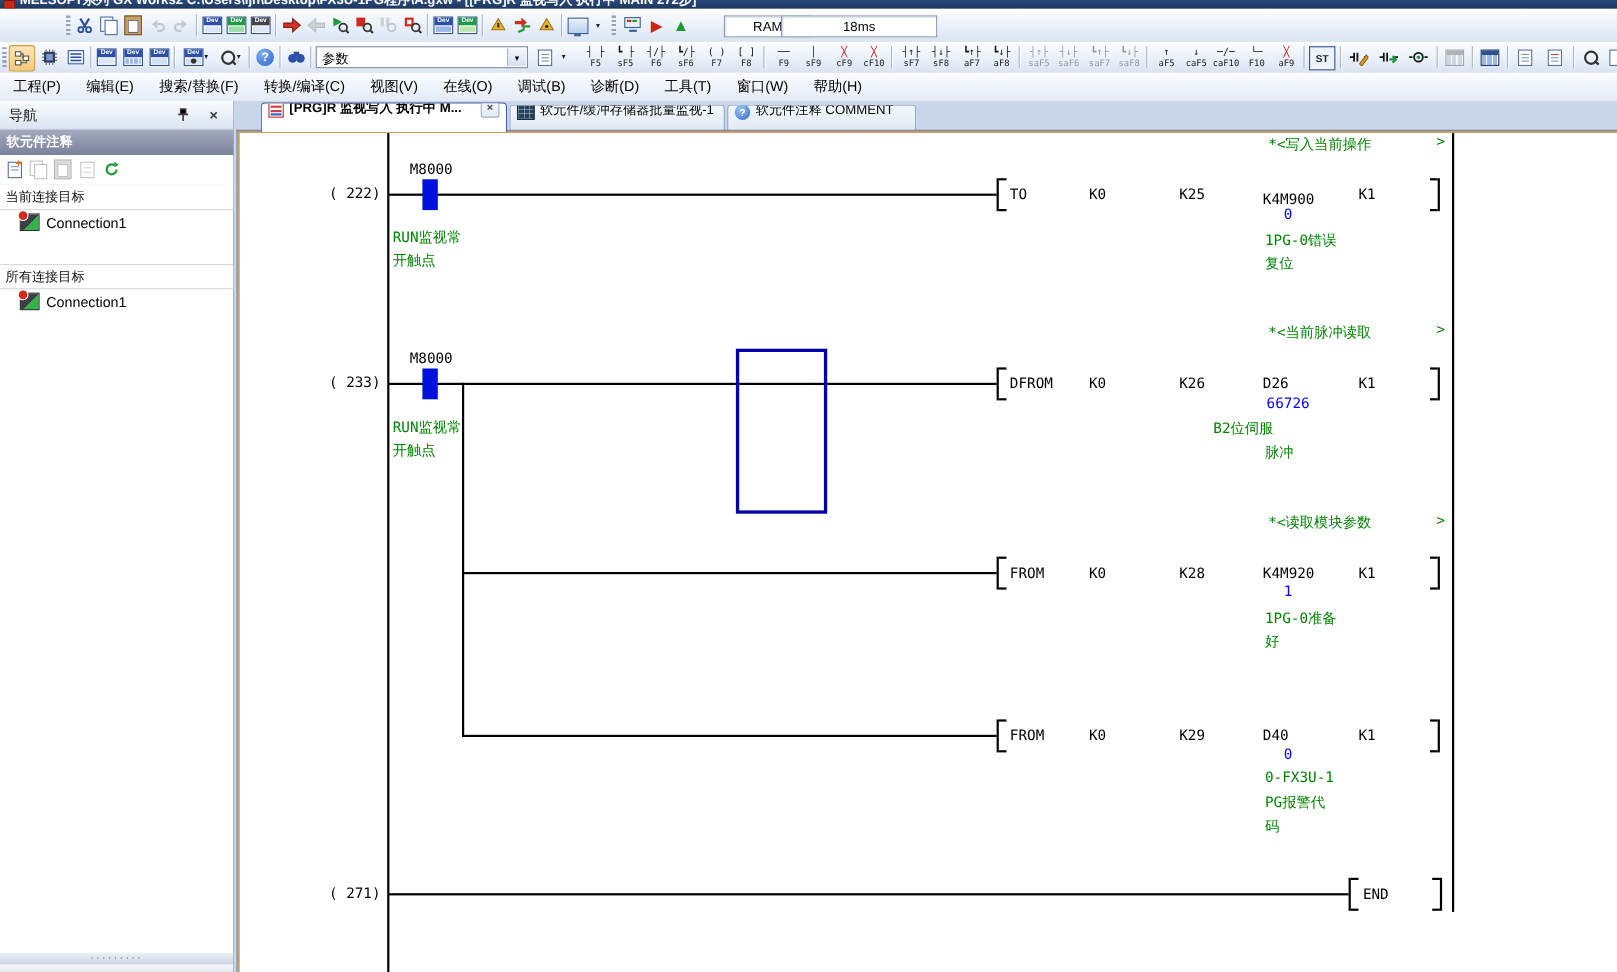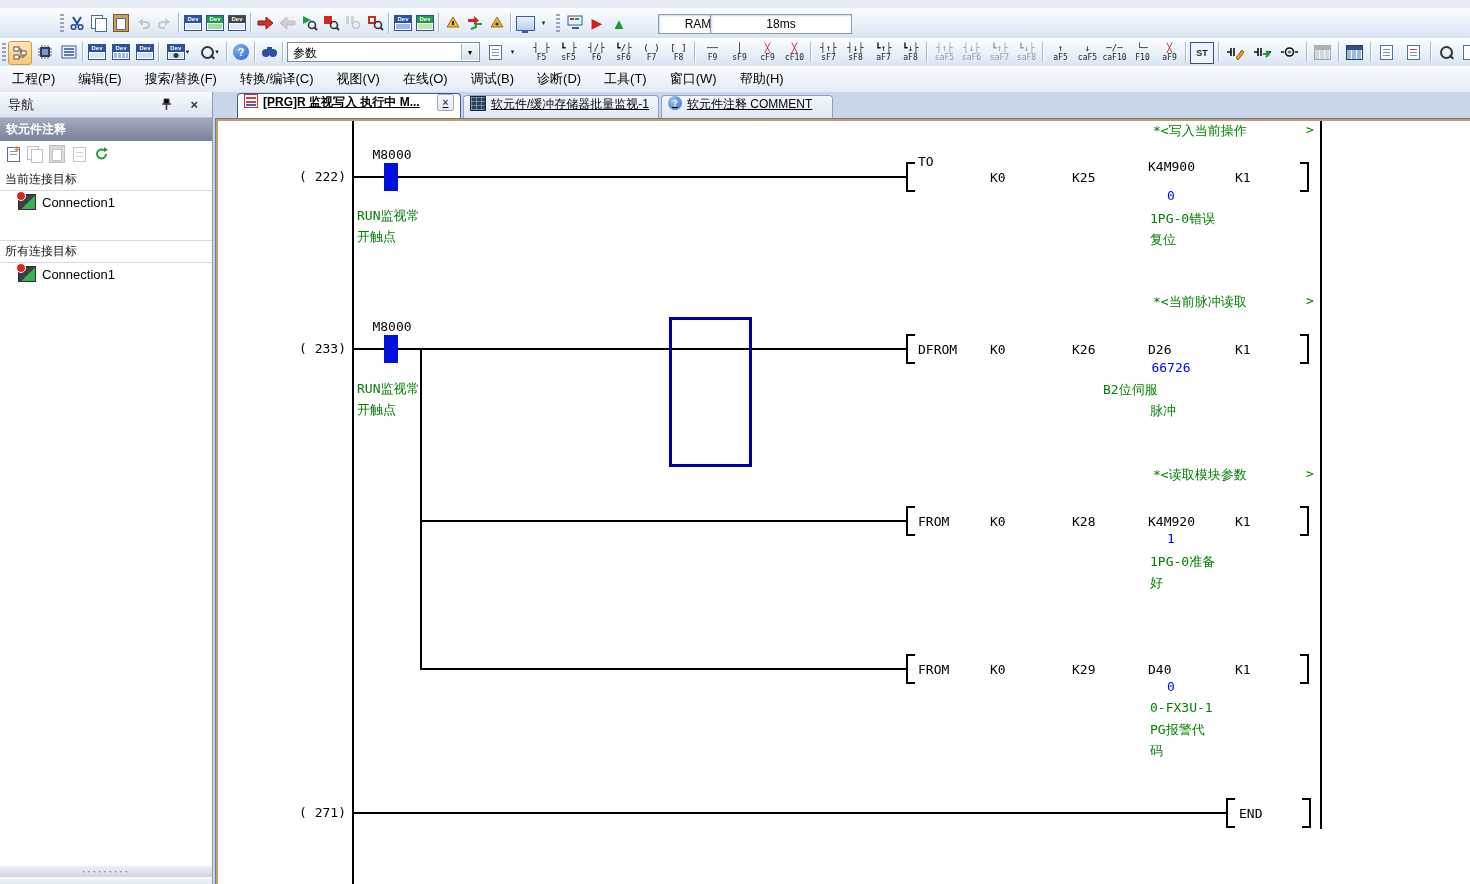--- a/index.html
+++ b/index.html
@@ -75,22 +75,22 @@
   #nav .navitem{position:absolute;left:0;width:100%;height:22px;display:flex;align-items:center;font-size:13px;color:#000;}
   .i-conn{width:16px;height:14px;position:relative;background:linear-gradient(135deg,#3a3f46 55%,#35b24a 55%);border:1px solid #2b2f35;margin-left:18px;margin-right:6px;}
   .i-conn:after{content:"";position:absolute;left:-3px;top:-4px;width:8px;height:8px;border-radius:50%;background:#d22a1e;border:1px solid #fff;}
   #nav .splitter{position:absolute;left:0;top:774px;width:100%;height:11px;background:linear-gradient(#eef1f7,#cdd4e2);
             display:flex;align-items:center;justify-content:center;font-size:10px;color:#555;letter-spacing:2px;line-height:6px;}
   #nav .stub{position:absolute;left:0;top:785px;width:100%;height:7px;background:linear-gradient(#f6f8fb,#e3e9f2);}
   .xbtn{font-size:13px;font-weight:bold;color:#333;line-height:13px;}
 
   
   #doc{left:213px;top:92px;width:1257px;height:792px;background:#c9d6e9;}
-  .tab{position:absolute;display:flex;align-items:flex-start;box-sizing:border-box;font-size:12px;white-space:nowrap;overflow:hidden;
-       border:1px solid #8fa2c2;border-bottom:none;border-radius:4px 4px 0 0;background:linear-gradient(#f4f8fc,#dde7f3);padding:0 6px;gap:5px;text-decoration:underline;}
+  .tab{position:absolute;display:flex;align-items:flex-end;box-sizing:border-box;font-size:12px;white-space:nowrap;overflow:hidden;
+       border:1px solid #8fa2c2;border-bottom:none;border-radius:4px 4px 0 0;background:linear-gradient(#f4f8fc,#dde7f3);padding:13px 6px;gap:5px;}
   .tab.active{background:#fff;border-color:#3d5c9c;font-weight:bold;height:25px;top:1px;z-index:3;}
   .tclose{width:15px;height:15px;border:1px solid #9aaac8;background:linear-gradient(#f6f9fd,#e2eaf5);border-radius:2px;
           display:flex;align-items:center;justify-content:center;font-size:10px;font-weight:bold;color:#445;margin-left:2px;}
   .i-prg{width:14px;height:14px;background:#fff;border:1px solid #b33;box-sizing:border-box;position:relative;}
   .i-prg i{position:absolute;left:1px;right:1px;height:2px;background:#c44;}
   .i-watch{width:14px;height:13px;background:#26425f;border:1px solid #16293c;
            background-image:repeating-linear-gradient(0deg,rgba(255,255,255,.35) 0 1px,rgba(0,0,0,0) 1px 4px),repeating-linear-gradient(90deg,rgba(255,255,255,.35) 0 1px,rgba(0,0,0,0) 1px 5px);}
   .i-cmt{width:14px;height:14px;border-radius:50%;background:radial-gradient(circle at 35% 30%,#9cc4f4,#2f6cc4);color:#fff;font-size:9px;font-weight:bold;display:flex;align-items:center;justify-content:center;}
   #doc .topline1{position:absolute;left:2px;top:26px;right:0;height:1px;background:#67799f;}
   #doc .topline2{position:absolute;left:2px;top:27px;right:0;height:2px;background:#c99e63;}
@@ -115,20 +115,24 @@
   .lb:after,.rb:after{content:"";position:absolute;bottom:0;width:7px;height:2px;background:#000;}
   .lb:before,.lb:after{left:0;}
   .rb:before,.rb:after{right:0;}
   .cursor{position:absolute;border:3px solid #0000a8;background:transparent;z-index:5;}
 </style>
 </head>
 <body>
 
 <div id="page">
 
+  <div class="abs" id="titlebar">
+    <span class="tico"></span>
+    <span class="ttext">MELSOFT系列 GX Works2 C:\Users\ljh\Desktop\FX3U-1PG程序\A.gxw - [[PRG]R 监视写入 执行中 MAIN 272步]</span>
+  </div>
 
   <div class="abs toolrow" id="toolbar1">
     <span class="grip" style="left:60px"></span>
     <span class="tb" style="left:66px">
         <span class="ico">
           <svg width="16" height="16">
             <path d="M4 2 L9 10 M12 2 L7 10" stroke="#2a4d9b" stroke-width="2" fill="none"></path>
             <circle cx="4.5" cy="12" r="2.3" fill="none" stroke="#2a4d9b" stroke-width="1.6"></circle>
             <circle cx="11.5" cy="12" r="2.3" fill="none" stroke="#2a4d9b" stroke-width="1.6"></circle>
           </svg>
@@ -654,24 +658,24 @@
 
       <span class="gtxt" style="left:935px;top:1px">*&lt;写入当前操作</span>
       <span class="gtxt" style="left:1088px;top:1px">&gt;</span>
       <span class="steplab" style="left:80px;top:48px">( 222)</span>
       <div class="wire" style="left:135px;top:55px;width:553px"></div>
       <span class="devlab" style="left:142px;top:26px">M8000</span>
       <div class="contact" style="left:166px;top:42px"></div>
       <span class="gtxt" style="left:139px;top:86px">RUN监视常</span>
       <span class="gtxt" style="left:139px;top:107px">开触点</span>
       <div class="lb" style="left:688px;top:41px"></div>
-      <span class="mne" style="left:700px;top:33px">TO</span>
+      <span class="mne" style="left:700px;top:49px">TO</span>
       <span class="mne" style="left:772px;top:49px">K0</span>
       <span class="mne" style="left:854px;top:49px">K25</span>
-      <span class="mne" style="left:930px;top:38px">K4M900</span>
+      <span class="mne" style="left:930px;top:53px">K4M900</span>
       <span class="mne" style="left:1017px;top:49px">K1</span>
       <div class="rb" style="left:1084px;top:41px"></div>
       <span class="bval" style="left:913px;top:67px">0</span>
       <span class="gtxt" style="left:932px;top:89px">1PG-0错误</span>
       <span class="gtxt" style="left:932px;top:110px">复位</span>
 
       <span class="gtxt" style="left:935px;top:172px">*&lt;当前脉冲读取</span>
       <span class="gtxt" style="left:1088px;top:172px">&gt;</span>
       <span class="steplab" style="left:80px;top:220px">( 233)</span>
       <div class="wire" style="left:135px;top:227px;width:553px"></div>

